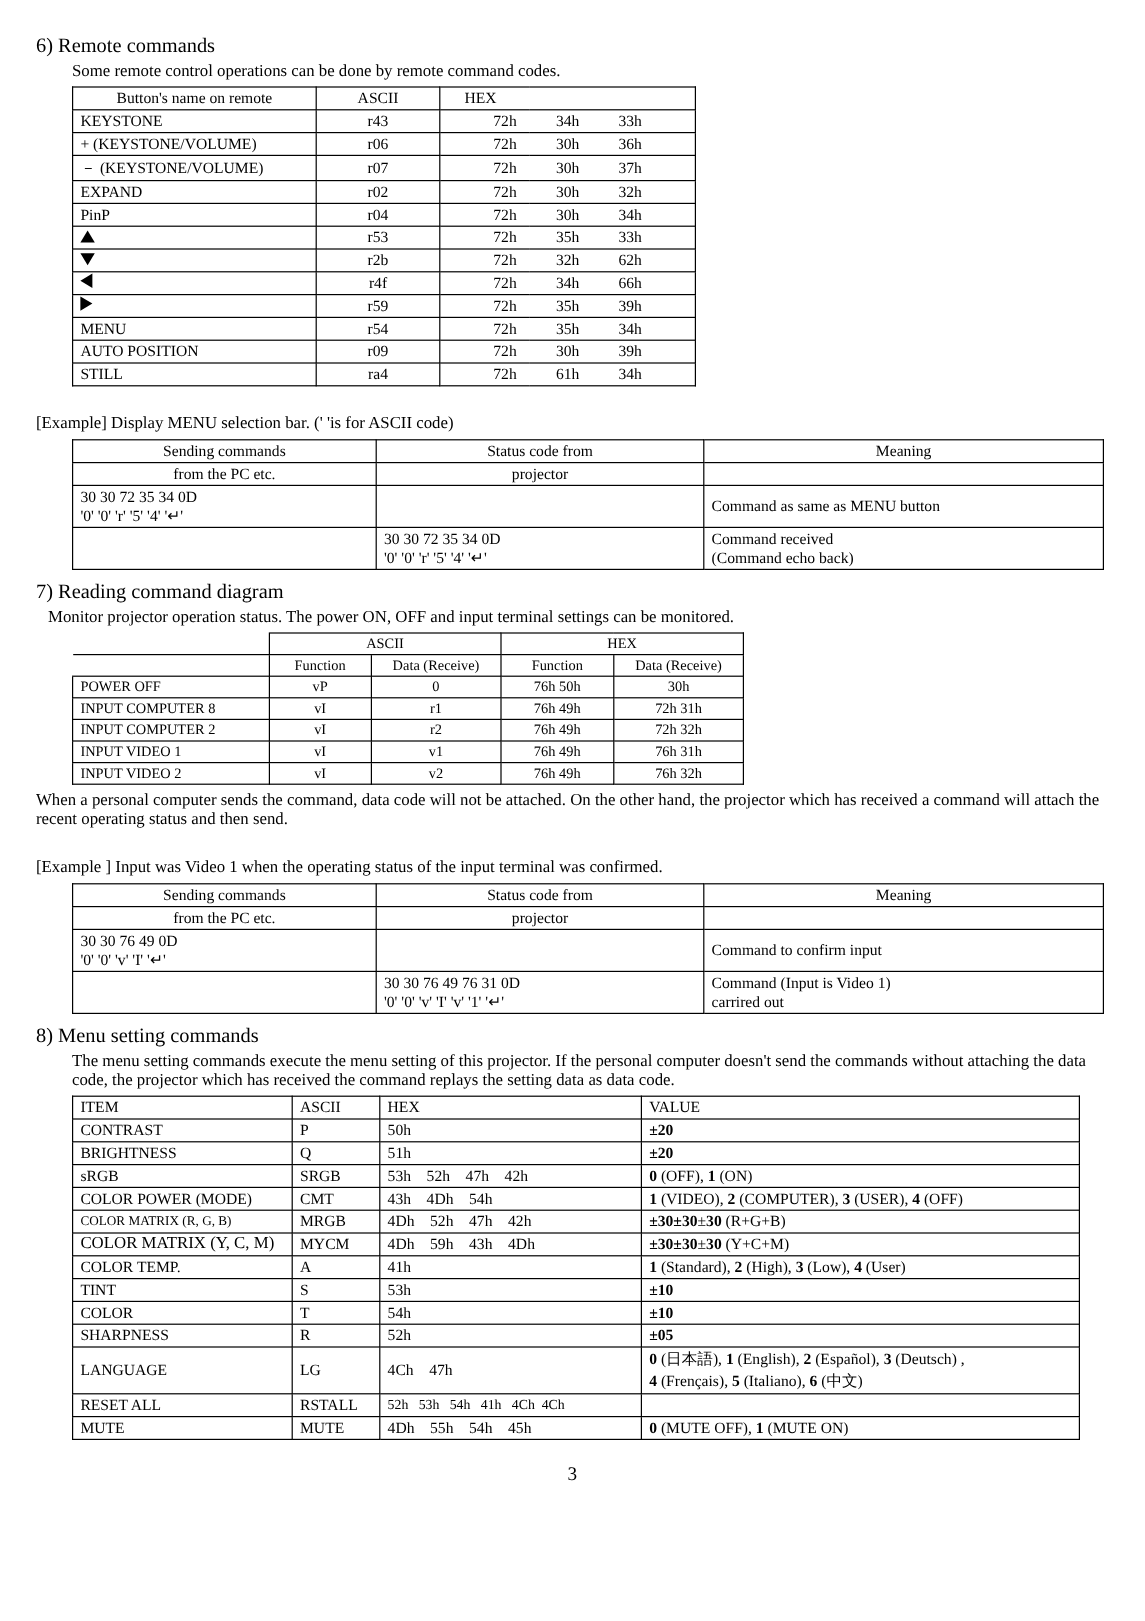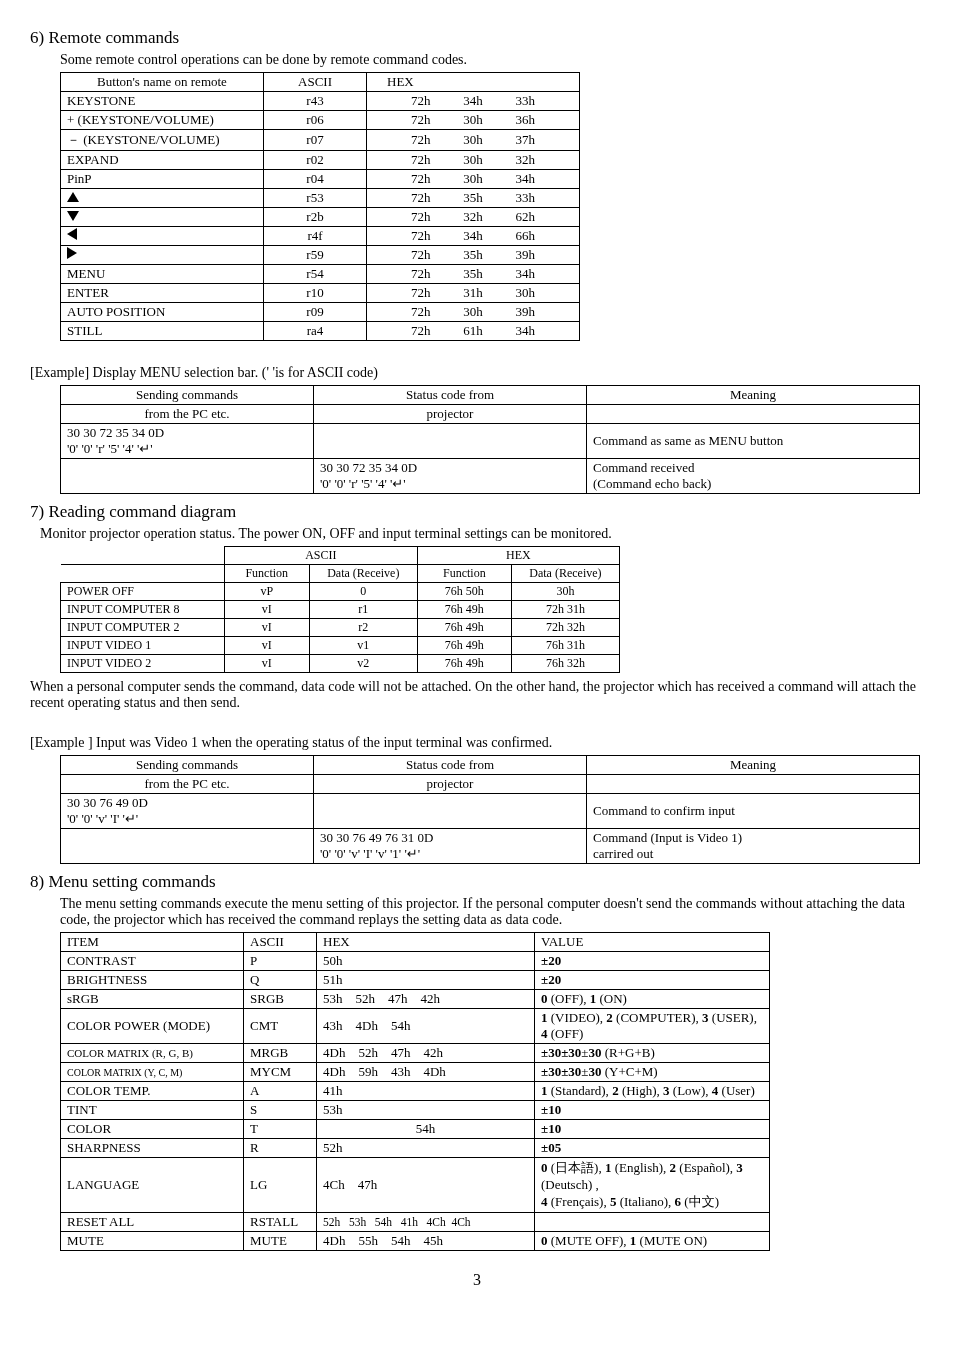--- a/index.html
+++ b/index.html
@@ -151,27 +151,20 @@
           <td style="border-left: none; padding-left: 10px;">39h</td>
         </tr>
         <tr>
           <td>MENU</td>
           <td class="center">r54</td>
           <td style="border-right: none; text-align: right; padding-right: 10px;">72h</td>
           <td class="center" style="border-top: 1px solid rgb(0, 0, 0); border-right: none; border-bottom: 1px solid rgb(0, 0, 0); border-left: none; border-image: initial;">35h</td>
           <td style="border-left: none; padding-left: 10px;">34h</td>
         </tr>
         <tr>
-          <td>ENTER</td>
-          <td class="center">r10</td>
-          <td style="border-right: none; text-align: right; padding-right: 10px;">72h</td>
-          <td class="center" style="border-top: 1px solid rgb(0, 0, 0); border-right: none; border-bottom: 1px solid rgb(0, 0, 0); border-left: none; border-image: initial;">31h</td>
-          <td style="border-left: none; padding-left: 10px;">30h</td>
-        </tr>
-        <tr>
           <td>AUTO POSITION</td>
           <td class="center">r09</td>
           <td style="border-right: none; text-align: right; padding-right: 10px;">72h</td>
           <td class="center" style="border-top: 1px solid rgb(0, 0, 0); border-right: none; border-bottom: 1px solid rgb(0, 0, 0); border-left: none; border-image: initial;">30h</td>
           <td style="border-left: none; padding-left: 10px;">39h</td>
         </tr>
         <tr>
           <td>STILL</td>
           <td class="center">ra4</td>
           <td style="border-right: none; text-align: right; padding-right: 10px;">72h</td>
@@ -311,21 +304,21 @@
         <div>carrired out</div>
       </td>
     </tr>
   </tbody>
     </table>
 </div>
 
 <h2>8) Menu setting commands</h2>
 <div class="indent">
   <p>The menu setting commands execute the menu setting of this projector. If the personal computer doesn't send the commands without attaching the data code, the projector which has received the command replays the setting data as data code.</p>
-  <table style="width:710px;">
+  <table style="width:840px;">
     <tbody>
         <tr>
       <th style="width:170px;text-align:left;">ITEM</th>
       <th style="width:60px;text-align:left;">ASCII</th>
       <th style="width:205px;text-align:left;">HEX</th>
       <th style="text-align:left;">VALUE</th>
     </tr>
     </tbody>
       <tbody id="menu-rows">
         <tr>
@@ -352,41 +345,41 @@
           <td style="white-space: pre;">43h    4Dh    54h</td>
           <td><b>1</b> (VIDEO), <b>2</b> (COMPUTER), <b>3</b> (USER), <b>4</b> (OFF)</td>
         </tr>
         <tr>
           <td style="font-size: 11px;">COLOR MATRIX (R, G, B)</td>
           <td>MRGB</td>
           <td style="white-space: pre;">4Dh    52h    47h    42h</td>
           <td><b>±30</b><b>±30</b>±<b>30</b>  (R+G+B)</td>
         </tr>
         <tr>
-          <td style="font-size: 10px;">COLOR MATRIX (Y, C, M)</td>
+          <td style="font-size: 14px;">COLOR MATRIX (Y, C, M)</td>
           <td>MYCM</td>
           <td style="white-space: pre;">4Dh    59h    43h    4Dh</td>
           <td><b>±30</b><b>±30</b>±<b>30</b>  (Y+C+M)</td>
         </tr>
         <tr>
           <td>COLOR TEMP.</td>
           <td>A</td>
           <td style="white-space: pre;">41h</td>
           <td><b>1</b> (Standard), <b>2</b> (High), <b>3</b> (Low), <b>4</b> (User)</td>
         </tr>
         <tr>
           <td>TINT</td>
           <td>S</td>
           <td style="white-space: pre;">53h</td>
           <td><b>±10</b></td>
         </tr>
         <tr>
           <td>COLOR</td>
           <td>T</td>
-          <td style="white-space: pre; text-align: center;">54h</td>
+          <td style="white-space: pre;">54h</td>
           <td><b>±10</b></td>
         </tr>
         <tr>
           <td>SHARPNESS</td>
           <td>R</td>
           <td style="white-space: pre;">52h</td>
           <td><b>±05</b></td>
         </tr>
         <tr>
           <td>LANGUAGE</td>

